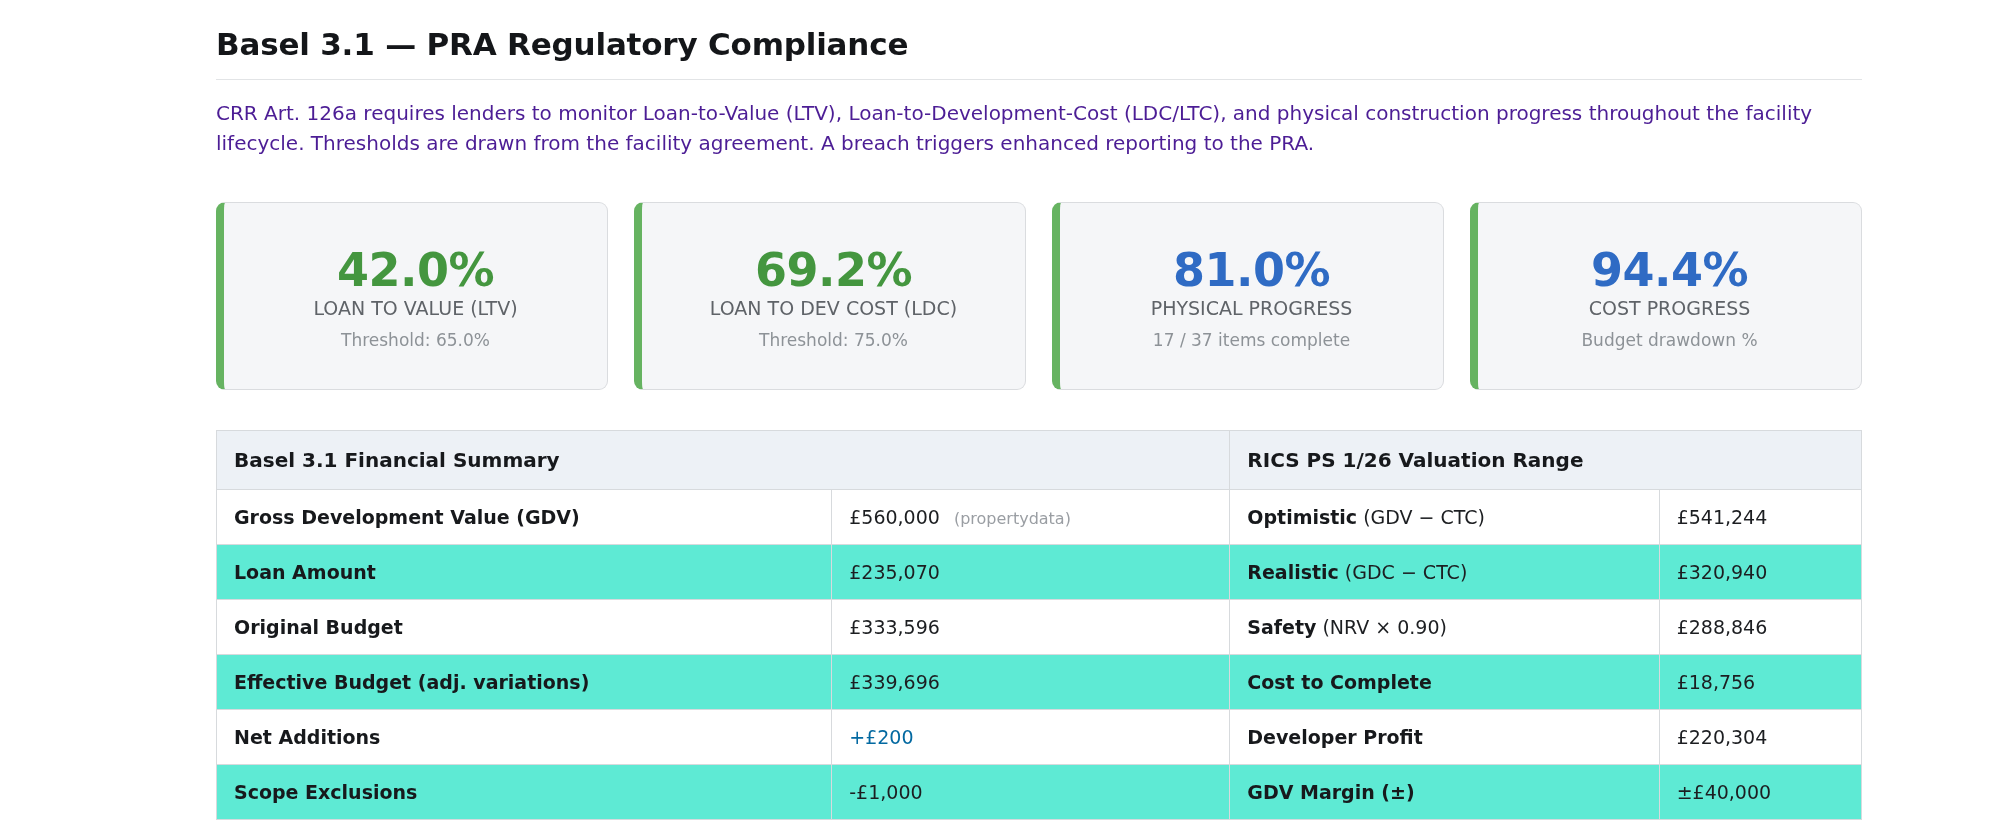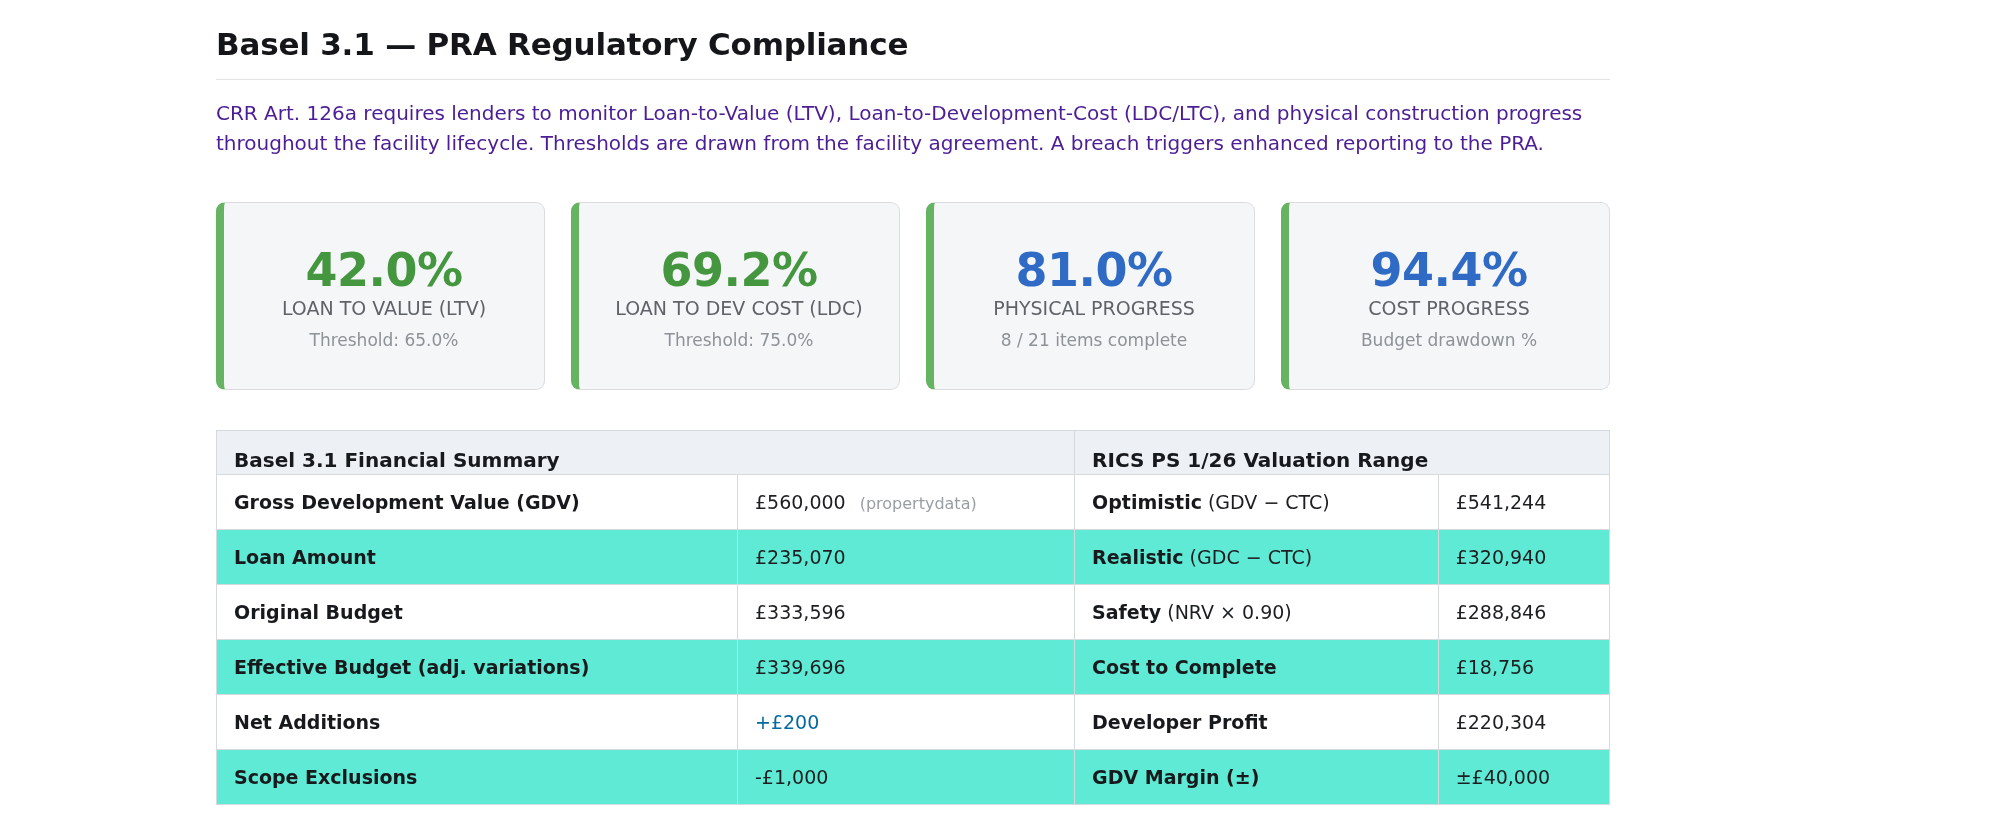--- a/index.html
+++ b/index.html
@@ -5,21 +5,21 @@
   * { box-sizing: border-box; margin: 0; padding: 0; }
   html, body { background: #ffffff; }
   body {
     width: 1998px;
     height: 832px;
     font-family: "DejaVu Sans", "Liberation Sans", sans-serif;
     color: #1c1e21;
     overflow: hidden;
   }
   .container {
-    width: 1394px;
+    width: 1646px;
     margin-left: 216px;
     padding-top: 26px;
   }
   
   h1.page-title {
     font-size: 31px;
     font-weight: 700;
     color: #141619;
     letter-spacing: -0.2px;
     padding-bottom: 17px;
@@ -78,21 +78,21 @@
     padding: 16px 17px;
     text-align: left;
     vertical-align: middle;
   }
   table.fin-table thead th {
     background: #edf1f6;
     font-size: 20px;
     font-weight: 700;
     color: #17191c;
     padding-top: 17px;
-    padding-bottom: 2px;
+    padding-bottom: 17px;
   }
   table.fin-table td {
     font-size: 19px;
     background: #ffffff;
   }
   table.fin-table tr.alt td { background: #5eead4; }
   td.metric-label, .label-bold { font-weight: 700; color: #17191c; }
   .label-normal { font-weight: 400; color: #1c1e21; margin-left: 6px; }
   .value-note { font-size: 16px; color: #9a9ea3; margin-left: 14px; }
   .col-l-label { width: 37.4%; }
@@ -116,21 +116,21 @@
     <div class="kpi-sub">Threshold: 65.0%</div>
   </div>
       <div class="kpi-card" style="border-left-color: rgb(102, 179, 97);">
     <div class="kpi-value" style="color: rgb(68, 150, 63);">69.2%</div>
     <div class="kpi-label">LOAN TO DEV COST (LDC)</div>
     <div class="kpi-sub">Threshold: 75.0%</div>
   </div>
       <div class="kpi-card" style="border-left-color: rgb(102, 179, 97);">
     <div class="kpi-value" style="color: rgb(47, 107, 196);">81.0%</div>
     <div class="kpi-label">PHYSICAL PROGRESS</div>
-    <div class="kpi-sub">8 / 21 items complete</div>
+    <div class="kpi-sub">17 / 37 items complete</div>
   </div>
       <div class="kpi-card" style="border-left-color: rgb(102, 179, 97);">
     <div class="kpi-value" style="color: rgb(47, 107, 196);">94.4%</div>
     <div class="kpi-label">COST PROGRESS</div>
     <div class="kpi-sub">Budget drawdown %</div>
   </div>
     </div>
 
   <table class="fin-table">
     <colgroup>

